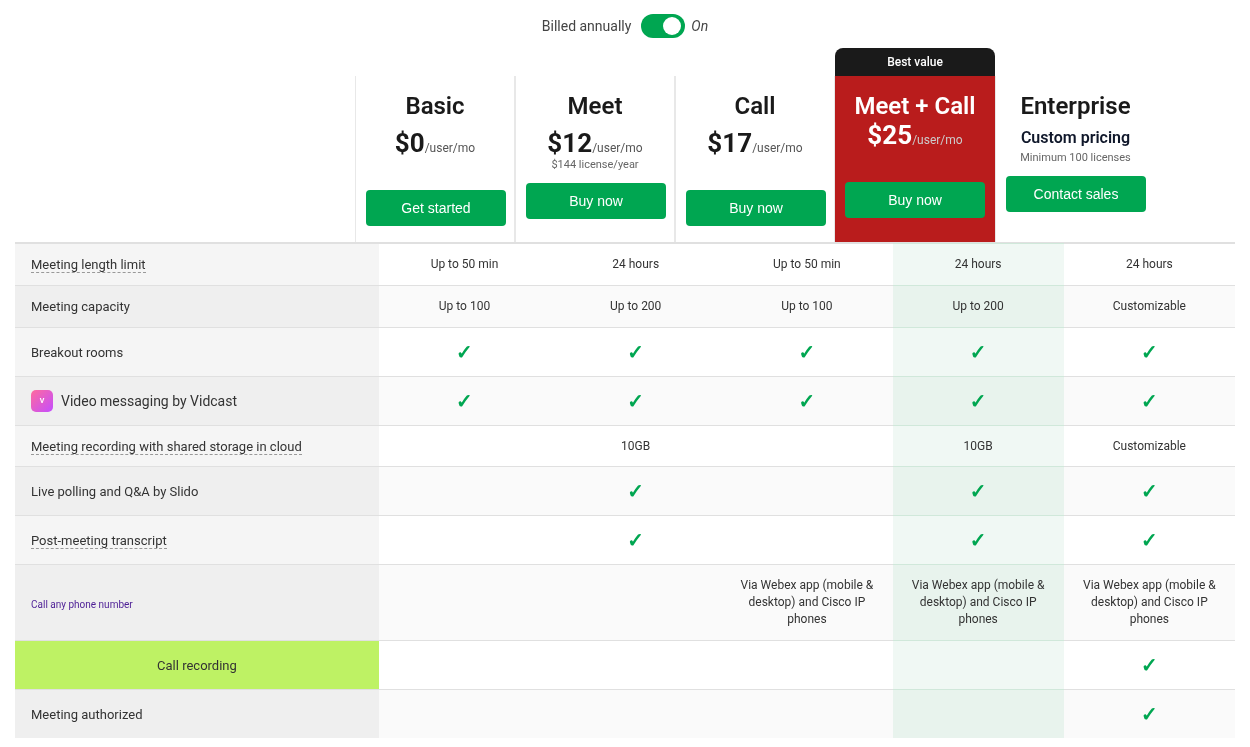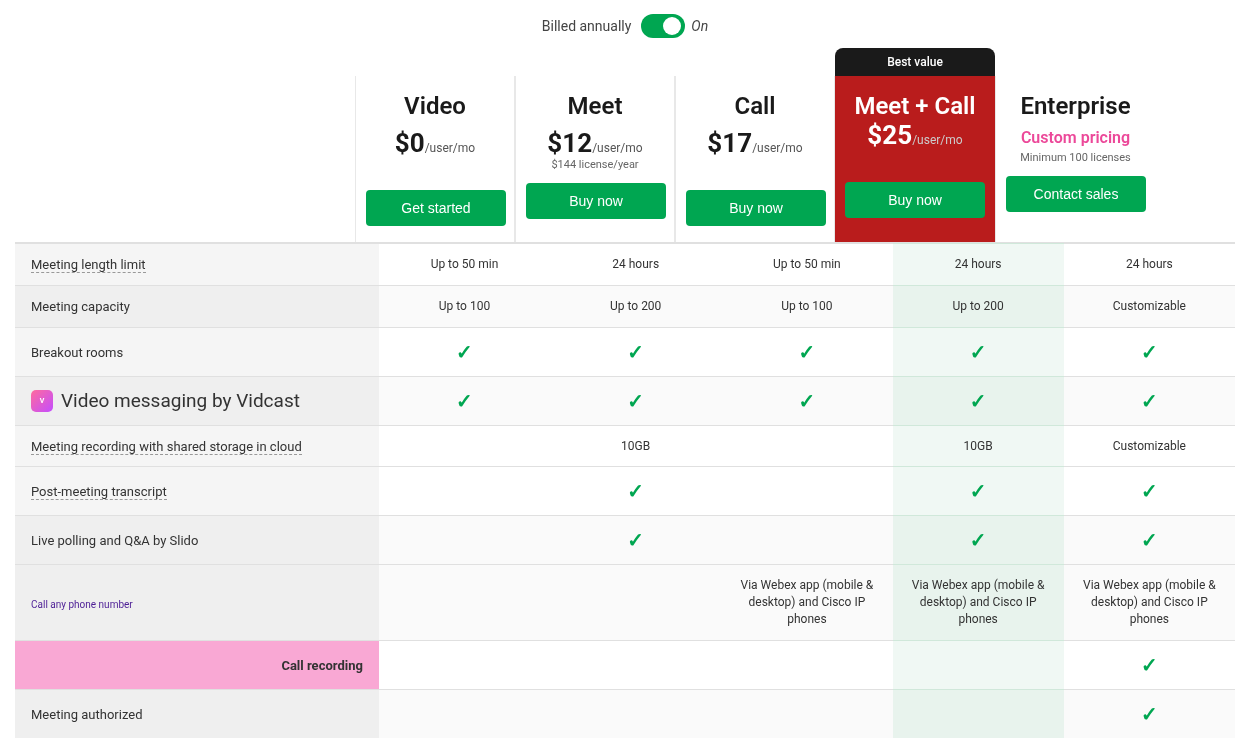--- a/index.html
+++ b/index.html
@@ -122,21 +122,21 @@
         <span>Best value</span>
       </div>
       <div style="background:#fff;"></div>
     </div>
 
     <div style="display:grid; grid-template-columns: 340px 160px 160px 160px 160px 160px; gap:0; border-bottom:1px solid #e0e0e0;">
 
       <div style="background:#fff; padding:16px;"></div>
 
       <div style="background:#fff; padding:16px 10px; text-align:center; border-left:1px solid #e8e8e8; border-right:1px solid #e8e8e8;">
-        <div class="plan-name">Video</div>
+        <div class="plan-name">Basic</div>
         <div style="font-size:26px; font-weight:700; color:#1a1a1a;">
           <span>$0</span><span style="font-size:12px; font-weight:400; color:#555;">/user/mo</span>
         </div>
         <div style="height:20px;"></div>
         <button class="btn btn-green">Get started</button>
       </div>
 
       <div style="background:#fff; padding:16px 10px; text-align:center; border-left:1px solid #e8e8e8; border-right:1px solid #e8e8e8;">
         <div class="plan-name">Meet</div>
         <div style="font-size:26px; font-weight:700; color:#1a1a1a;">
@@ -159,21 +159,21 @@
         <div style="font-size:24px; font-weight:600; color:#fff;">Meet + Call</div>
         <div style="font-size:26px; font-weight:700; color:#fff;">
           <span>$25</span><span style="font-size:12px; font-weight:400; color:#ccc;">/user/mo</span>
         </div>
         <div style="height:20px;"></div>
         <button class="btn btn-green">Buy now</button>
       </div>
 
       <div style="background:#fff; padding:16px 10px; text-align:center; border-left:1px solid #e8e8e8;">
         <div class="plan-name">Enterprise</div>
-        <div style="font-size:16px; font-weight:600; color:#ec4899; margin-bottom:4px;">Custom pricing</div>
+        <div style="font-size:16px; font-weight:600; color:#0f172a; margin-bottom:4px;">Custom pricing</div>
         <div style="font-size:11px; color:#666;">Minimum 100 licenses</div>
         <button class="btn btn-green">Contact sales</button>
       </div>
     </div>
 
     <table style="width:1220px; border-collapse:collapse;">
       <tbody id="features-tbody">
       <tr>
             <td style="background: rgb(245, 245, 245); padding: 12px 16px; border-top: 1px solid rgb(224, 224, 224); text-align: left; vertical-align: middle; width: 340px;"><span style="font-size:13px;color:#333;border-bottom:1px dashed #999; display:inline;">Meeting length limit</span></td>
             <td style="background: rgb(255, 255, 255); padding: 12px 8px; border-top: 1px solid rgb(224, 224, 224); text-align: center; vertical-align: middle; width: 160px; font-size: 13px; color: rgb(51, 51, 51);"><span style="font-size:12px; line-height:1.4;">Up to 50 min</span></td>
@@ -195,63 +195,63 @@
             <td style="background: rgb(255, 255, 255); padding: 12px 8px; border-top: 1px solid rgb(224, 224, 224); text-align: center; vertical-align: middle; width: 160px; font-size: 13px; color: rgb(51, 51, 51);"><span style="color:#00a651; font-size:20px; font-weight:bold;">✓</span></td>
             <td style="background: rgb(255, 255, 255); padding: 12px 8px; border-top: 1px solid rgb(224, 224, 224); text-align: center; vertical-align: middle; width: 160px; font-size: 13px; color: rgb(51, 51, 51);"><span style="color:#00a651; font-size:20px; font-weight:bold;">✓</span></td>
             <td style="background: rgb(255, 255, 255); padding: 12px 8px; border-top: 1px solid rgb(224, 224, 224); text-align: center; vertical-align: middle; width: 160px; font-size: 13px; color: rgb(51, 51, 51);"><span style="color:#00a651; font-size:20px; font-weight:bold;">✓</span></td>
             <td style="background: rgb(240, 248, 244); padding: 12px 8px; border-top: 1px solid rgb(208, 232, 218); text-align: center; vertical-align: middle; width: 160px; font-size: 13px; color: rgb(51, 51, 51);"><span style="color:#00a651; font-size:20px; font-weight:bold;">✓</span></td>
             <td style="background: rgb(255, 255, 255); padding: 12px 8px; border-top: 1px solid rgb(224, 224, 224); text-align: center; vertical-align: middle; width: 160px; font-size: 13px; color: rgb(51, 51, 51);"><span style="color:#00a651; font-size:20px; font-weight:bold;">✓</span></td>
           </tr>
           <tr>
             <td style="background: rgb(239, 239, 239); padding: 12px 16px; border-top: 1px solid rgb(224, 224, 224); text-align: left; vertical-align: middle; width: 340px;">
       <div style="display:flex; align-items:center;">
         <div style="width:22px;height:22px;border-radius:5px;background:linear-gradient(135deg,#ff6b9d,#c44dff);margin-right:8px;flex-shrink:0;display:inline-flex;align-items:center;justify-content:center;font-size:7px;color:#fff;font-weight:bold;">V</div>
-        <span style="font-size:19px;color:#333;">Video messaging by Vidcast</span>
+        <span style="font-size:14px;color:#333;">Video messaging by Vidcast</span>
       </div>
             </td>
             <td style="background: rgb(250, 250, 250); padding: 12px 8px; border-top: 1px solid rgb(224, 224, 224); text-align: center; vertical-align: middle; width: 160px; font-size: 13px; color: rgb(51, 51, 51);"><span style="color:#00a651; font-size:20px; font-weight:bold;">✓</span></td>
             <td style="background: rgb(250, 250, 250); padding: 12px 8px; border-top: 1px solid rgb(224, 224, 224); text-align: center; vertical-align: middle; width: 160px; font-size: 13px; color: rgb(51, 51, 51);"><span style="color:#00a651; font-size:20px; font-weight:bold;">✓</span></td>
             <td style="background: rgb(250, 250, 250); padding: 12px 8px; border-top: 1px solid rgb(224, 224, 224); text-align: center; vertical-align: middle; width: 160px; font-size: 13px; color: rgb(51, 51, 51);"><span style="color:#00a651; font-size:20px; font-weight:bold;">✓</span></td>
             <td style="background: rgb(232, 243, 237); padding: 12px 8px; border-top: 1px solid rgb(208, 232, 218); text-align: center; vertical-align: middle; width: 160px; font-size: 13px; color: rgb(51, 51, 51);"><span style="color:#00a651; font-size:20px; font-weight:bold;">✓</span></td>
             <td style="background: rgb(250, 250, 250); padding: 12px 8px; border-top: 1px solid rgb(224, 224, 224); text-align: center; vertical-align: middle; width: 160px; font-size: 13px; color: rgb(51, 51, 51);"><span style="color:#00a651; font-size:20px; font-weight:bold;">✓</span></td>
           </tr>
           <tr>
             <td style="background: rgb(245, 245, 245); padding: 12px 16px; border-top: 1px solid rgb(224, 224, 224); text-align: left; vertical-align: middle; width: 340px;"><span style="font-size:13px;color:#333;border-bottom:1px dashed #999; display:inline;">Meeting recording with shared storage in cloud</span></td>
             <td style="background: rgb(255, 255, 255); padding: 12px 8px; border-top: 1px solid rgb(224, 224, 224); text-align: center; vertical-align: middle; width: 160px; font-size: 13px; color: rgb(51, 51, 51);"></td>
             <td style="background: rgb(255, 255, 255); padding: 12px 8px; border-top: 1px solid rgb(224, 224, 224); text-align: center; vertical-align: middle; width: 160px; font-size: 13px; color: rgb(51, 51, 51);"><span style="font-size:12px; line-height:1.4;">10GB</span></td>
             <td style="background: rgb(255, 255, 255); padding: 12px 8px; border-top: 1px solid rgb(224, 224, 224); text-align: center; vertical-align: middle; width: 160px; font-size: 13px; color: rgb(51, 51, 51);"></td>
             <td style="background: rgb(240, 248, 244); padding: 12px 8px; border-top: 1px solid rgb(208, 232, 218); text-align: center; vertical-align: middle; width: 160px; font-size: 13px; color: rgb(51, 51, 51);"><span style="font-size:12px; line-height:1.4;">10GB</span></td>
             <td style="background: rgb(255, 255, 255); padding: 12px 8px; border-top: 1px solid rgb(224, 224, 224); text-align: center; vertical-align: middle; width: 160px; font-size: 13px; color: rgb(51, 51, 51);"><span style="font-size:12px; line-height:1.4;">Customizable</span></td>
           </tr>
           <tr>
+            <td style="background: rgb(239, 239, 239); padding: 12px 16px; border-top: 1px solid rgb(224, 224, 224); text-align: left; vertical-align: middle; width: 340px;"><span style="font-size:13px;color:#333;">Live polling and Q&amp;A by Slido</span></td>
+            <td style="background: rgb(250, 250, 250); padding: 12px 8px; border-top: 1px solid rgb(224, 224, 224); text-align: center; vertical-align: middle; width: 160px; font-size: 13px; color: rgb(51, 51, 51);"></td>
+            <td style="background: rgb(250, 250, 250); padding: 12px 8px; border-top: 1px solid rgb(224, 224, 224); text-align: center; vertical-align: middle; width: 160px; font-size: 13px; color: rgb(51, 51, 51);"><span style="color:#00a651; font-size:20px; font-weight:bold;">✓</span></td>
+            <td style="background: rgb(250, 250, 250); padding: 12px 8px; border-top: 1px solid rgb(224, 224, 224); text-align: center; vertical-align: middle; width: 160px; font-size: 13px; color: rgb(51, 51, 51);"></td>
+            <td style="background: rgb(232, 243, 237); padding: 12px 8px; border-top: 1px solid rgb(208, 232, 218); text-align: center; vertical-align: middle; width: 160px; font-size: 13px; color: rgb(51, 51, 51);"><span style="color:#00a651; font-size:20px; font-weight:bold;">✓</span></td>
+            <td style="background: rgb(250, 250, 250); padding: 12px 8px; border-top: 1px solid rgb(224, 224, 224); text-align: center; vertical-align: middle; width: 160px; font-size: 13px; color: rgb(51, 51, 51);"><span style="color:#00a651; font-size:20px; font-weight:bold;">✓</span></td>
+          </tr>
+          <tr>
             <td style="background: rgb(245, 245, 245); padding: 12px 16px; border-top: 1px solid rgb(224, 224, 224); text-align: left; vertical-align: middle; width: 340px;"><span style="font-size:13px;color:#333;border-bottom:1px dashed #999; display:inline;">Post-meeting transcript</span></td>
             <td style="background: rgb(255, 255, 255); padding: 12px 8px; border-top: 1px solid rgb(224, 224, 224); text-align: center; vertical-align: middle; width: 160px; font-size: 13px; color: rgb(51, 51, 51);"></td>
             <td style="background: rgb(255, 255, 255); padding: 12px 8px; border-top: 1px solid rgb(224, 224, 224); text-align: center; vertical-align: middle; width: 160px; font-size: 13px; color: rgb(51, 51, 51);"><span style="color:#00a651; font-size:20px; font-weight:bold;">✓</span></td>
             <td style="background: rgb(255, 255, 255); padding: 12px 8px; border-top: 1px solid rgb(224, 224, 224); text-align: center; vertical-align: middle; width: 160px; font-size: 13px; color: rgb(51, 51, 51);"></td>
             <td style="background: rgb(240, 248, 244); padding: 12px 8px; border-top: 1px solid rgb(208, 232, 218); text-align: center; vertical-align: middle; width: 160px; font-size: 13px; color: rgb(51, 51, 51);"><span style="color:#00a651; font-size:20px; font-weight:bold;">✓</span></td>
             <td style="background: rgb(255, 255, 255); padding: 12px 8px; border-top: 1px solid rgb(224, 224, 224); text-align: center; vertical-align: middle; width: 160px; font-size: 13px; color: rgb(51, 51, 51);"><span style="color:#00a651; font-size:20px; font-weight:bold;">✓</span></td>
-          </tr>
-          <tr>
-            <td style="background: rgb(239, 239, 239); padding: 12px 16px; border-top: 1px solid rgb(224, 224, 224); text-align: left; vertical-align: middle; width: 340px;"><span style="font-size:13px;color:#333;">Live polling and Q&amp;A by Slido</span></td>
-            <td style="background: rgb(250, 250, 250); padding: 12px 8px; border-top: 1px solid rgb(224, 224, 224); text-align: center; vertical-align: middle; width: 160px; font-size: 13px; color: rgb(51, 51, 51);"></td>
-            <td style="background: rgb(250, 250, 250); padding: 12px 8px; border-top: 1px solid rgb(224, 224, 224); text-align: center; vertical-align: middle; width: 160px; font-size: 13px; color: rgb(51, 51, 51);"><span style="color:#00a651; font-size:20px; font-weight:bold;">✓</span></td>
-            <td style="background: rgb(250, 250, 250); padding: 12px 8px; border-top: 1px solid rgb(224, 224, 224); text-align: center; vertical-align: middle; width: 160px; font-size: 13px; color: rgb(51, 51, 51);"></td>
-            <td style="background: rgb(232, 243, 237); padding: 12px 8px; border-top: 1px solid rgb(208, 232, 218); text-align: center; vertical-align: middle; width: 160px; font-size: 13px; color: rgb(51, 51, 51);"><span style="color:#00a651; font-size:20px; font-weight:bold;">✓</span></td>
-            <td style="background: rgb(250, 250, 250); padding: 12px 8px; border-top: 1px solid rgb(224, 224, 224); text-align: center; vertical-align: middle; width: 160px; font-size: 13px; color: rgb(51, 51, 51);"><span style="color:#00a651; font-size:20px; font-weight:bold;">✓</span></td>
           </tr>
           <tr>
             <td style="background: rgb(239, 239, 239); padding: 12px 16px; border-top: 1px solid rgb(224, 224, 224); text-align: left; vertical-align: middle; width: 340px;"><span style="font-size:10px;color:#4c1d95;">Call any phone number</span></td>
             <td style="background: rgb(250, 250, 250); padding: 12px 8px; border-top: 1px solid rgb(224, 224, 224); text-align: center; vertical-align: middle; width: 160px; font-size: 13px; color: rgb(51, 51, 51);"></td>
             <td style="background: rgb(250, 250, 250); padding: 12px 8px; border-top: 1px solid rgb(224, 224, 224); text-align: center; vertical-align: middle; width: 160px; font-size: 13px; color: rgb(51, 51, 51);"></td>
             <td style="background: rgb(250, 250, 250); padding: 12px 8px; border-top: 1px solid rgb(224, 224, 224); text-align: center; vertical-align: middle; width: 160px; font-size: 13px; color: rgb(51, 51, 51);"><span style="font-size:12px; line-height:1.4;">Via Webex app (mobile &amp; desktop) and Cisco IP phones</span></td>
             <td style="background: rgb(232, 243, 237); padding: 12px 8px; border-top: 1px solid rgb(208, 232, 218); text-align: center; vertical-align: middle; width: 160px; font-size: 13px; color: rgb(51, 51, 51);"><span style="font-size:12px; line-height:1.4;">Via Webex app (mobile &amp; desktop) and Cisco IP phones</span></td>
             <td style="background: rgb(250, 250, 250); padding: 12px 8px; border-top: 1px solid rgb(224, 224, 224); text-align: center; vertical-align: middle; width: 160px; font-size: 13px; color: rgb(51, 51, 51);"><span style="font-size:12px; line-height:1.4;">Via Webex app (mobile &amp; desktop) and Cisco IP phones</span></td>
           </tr>
           <tr>
-            <td style="background: #f9a8d4; padding: 12px 16px; border-top: 1px solid rgb(224, 224, 224); text-align: right; vertical-align: middle; width: 340px; font-weight: bold;"><span style="font-size:13px;color:#333;">Call recording</span></td>
+            <td style="background: #bef264; padding: 12px 16px; border-top: 1px solid rgb(224, 224, 224); text-align: center; vertical-align: middle; width: 340px;"><span style="font-size:13px;color:#333;">Call recording</span></td>
             <td style="background: rgb(255, 255, 255); padding: 12px 8px; border-top: 1px solid rgb(224, 224, 224); text-align: center; vertical-align: middle; width: 160px; font-size: 13px; color: rgb(51, 51, 51);"></td>
             <td style="background: rgb(255, 255, 255); padding: 12px 8px; border-top: 1px solid rgb(224, 224, 224); text-align: center; vertical-align: middle; width: 160px; font-size: 13px; color: rgb(51, 51, 51);"></td>
             <td style="background: rgb(255, 255, 255); padding: 12px 8px; border-top: 1px solid rgb(224, 224, 224); text-align: center; vertical-align: middle; width: 160px; font-size: 13px; color: rgb(51, 51, 51);"></td>
             <td style="background: rgb(240, 248, 244); padding: 12px 8px; border-top: 1px solid rgb(208, 232, 218); text-align: center; vertical-align: middle; width: 160px; font-size: 13px; color: rgb(51, 51, 51);"></td>
             <td style="background: rgb(255, 255, 255); padding: 12px 8px; border-top: 1px solid rgb(224, 224, 224); text-align: center; vertical-align: middle; width: 160px; font-size: 13px; color: rgb(51, 51, 51);"><span style="color:#00a651; font-size:20px; font-weight:bold;">✓</span></td>
           </tr>
           <tr>
             <td style="background: rgb(239, 239, 239); padding: 12px 16px; border-top: 1px solid rgb(224, 224, 224); text-align: left; vertical-align: middle; width: 340px;"><span style="font-size:13px;color:#333;">Meeting authorized</span></td>
             <td style="background: rgb(250, 250, 250); padding: 12px 8px; border-top: 1px solid rgb(224, 224, 224); text-align: center; vertical-align: middle; width: 160px; font-size: 13px; color: rgb(51, 51, 51);"></td>
             <td style="background: rgb(250, 250, 250); padding: 12px 8px; border-top: 1px solid rgb(224, 224, 224); text-align: center; vertical-align: middle; width: 160px; font-size: 13px; color: rgb(51, 51, 51);"></td>

